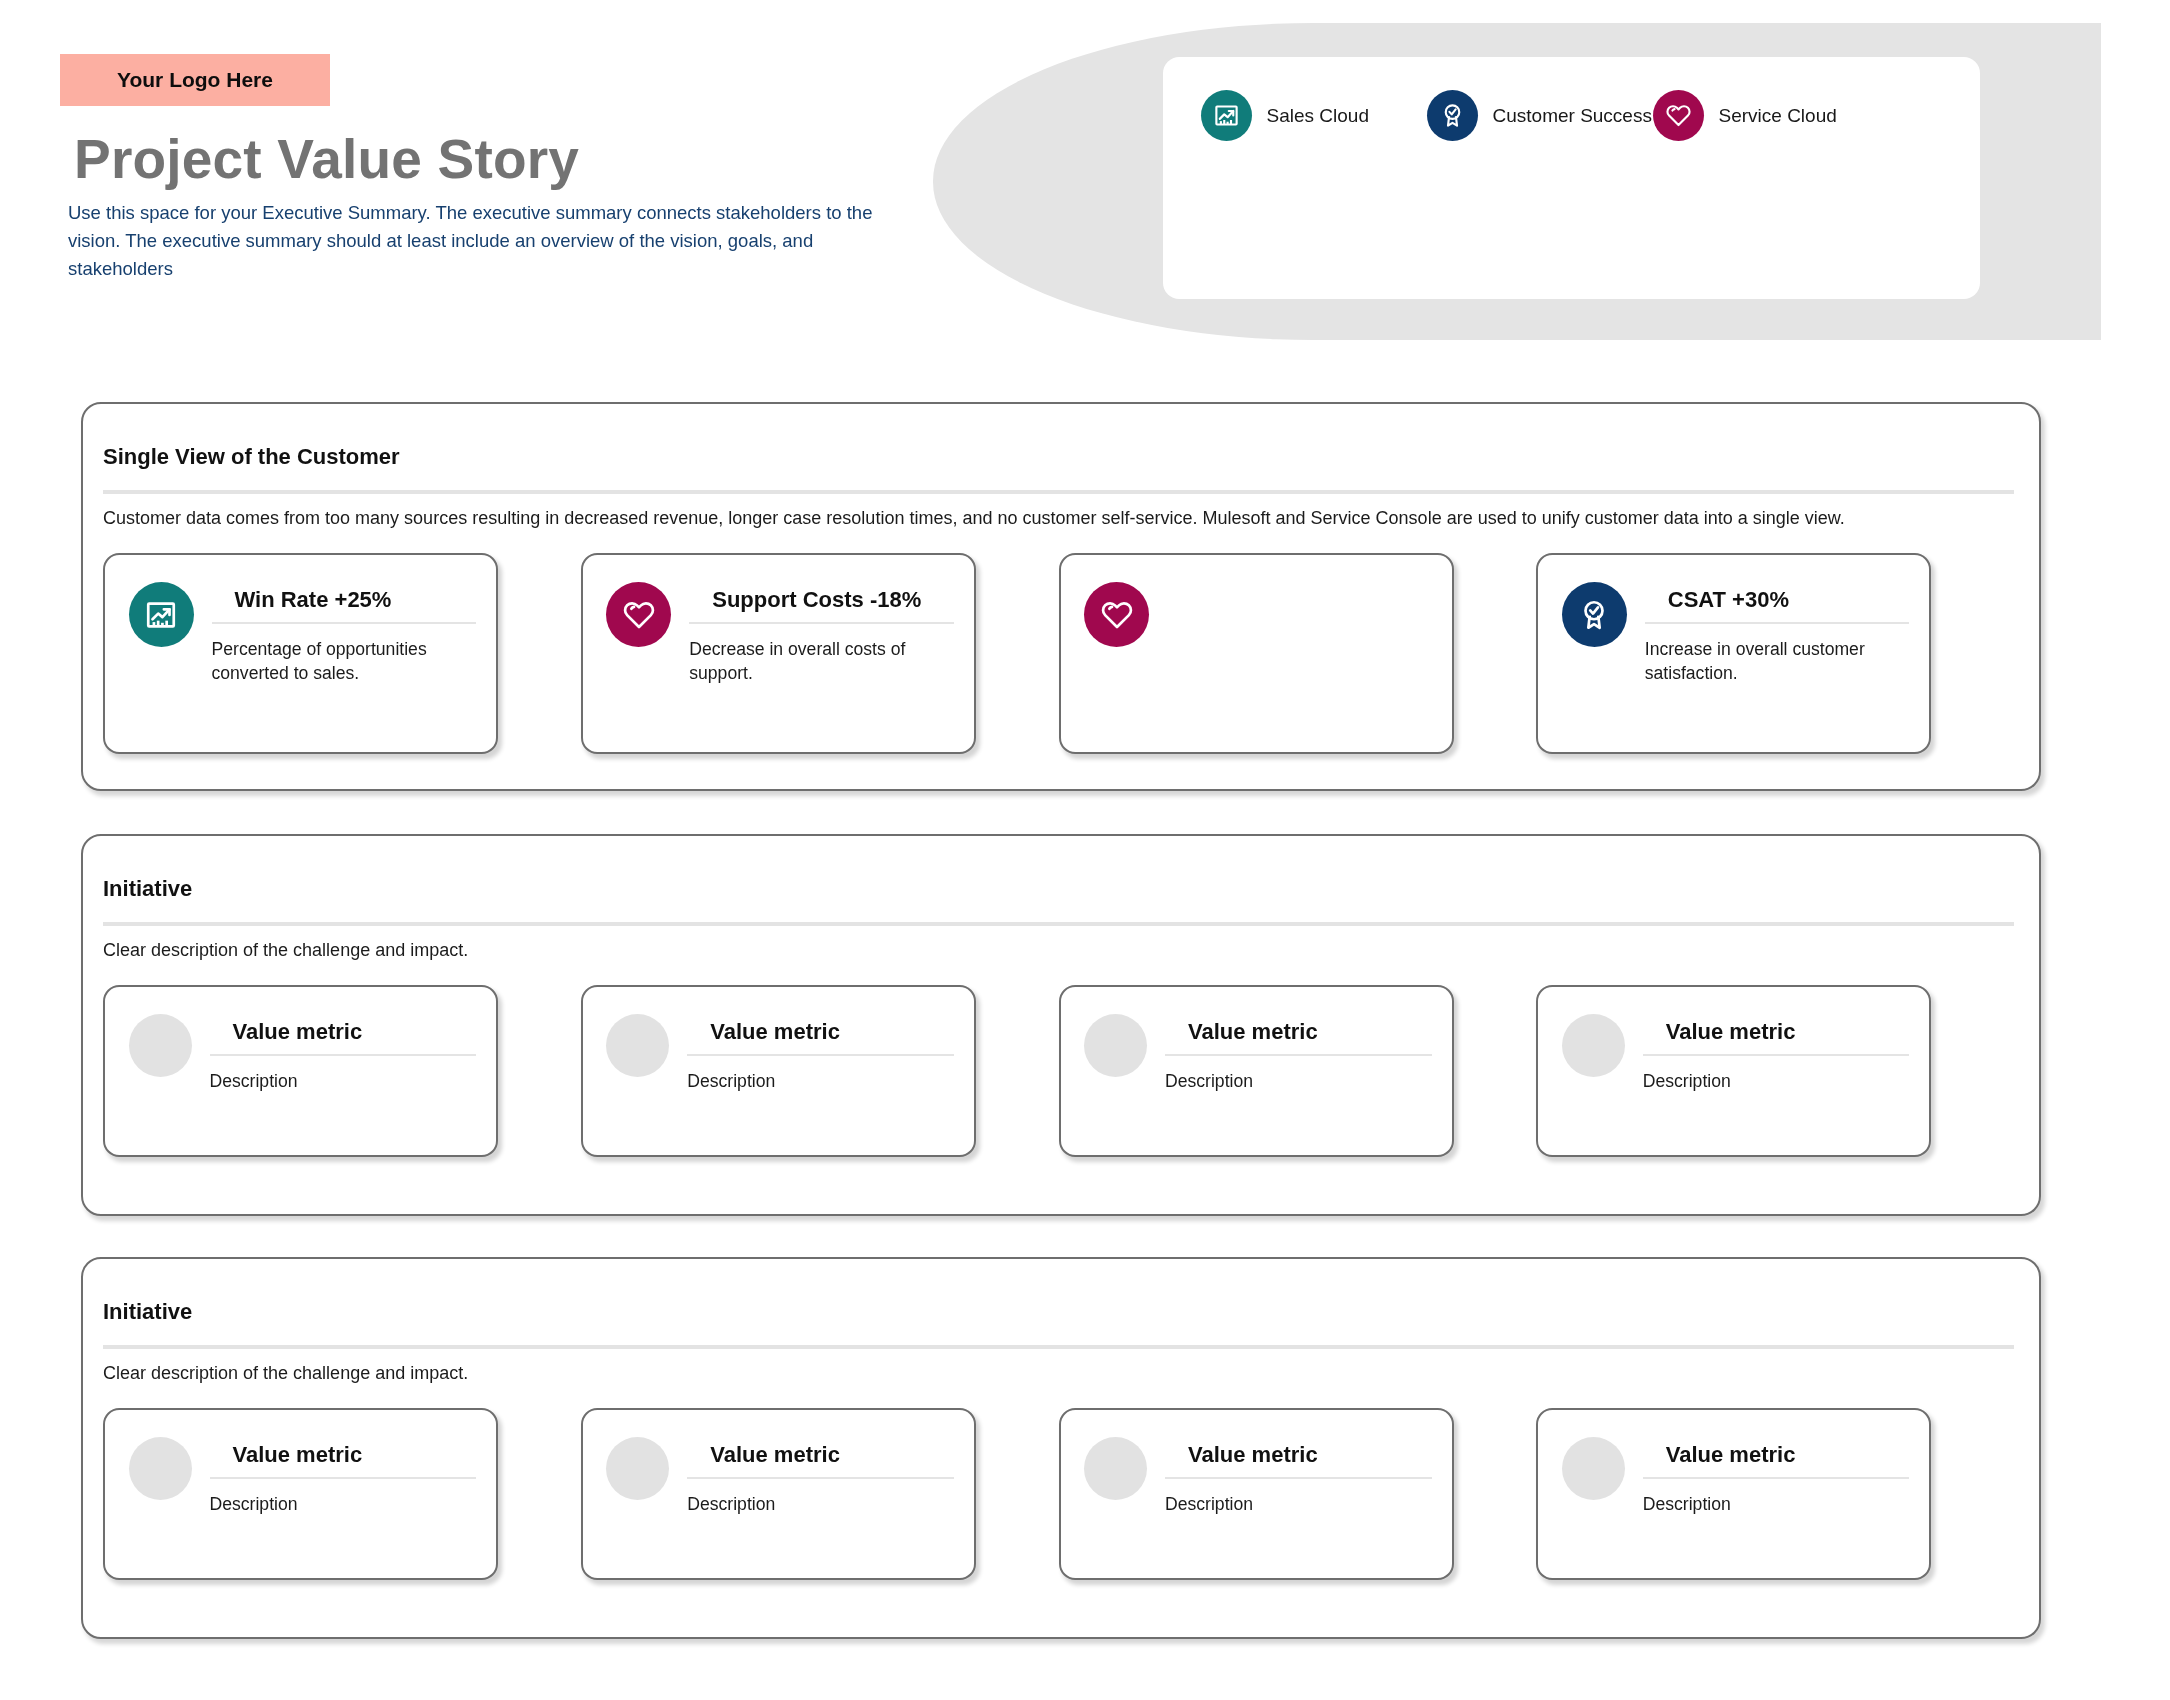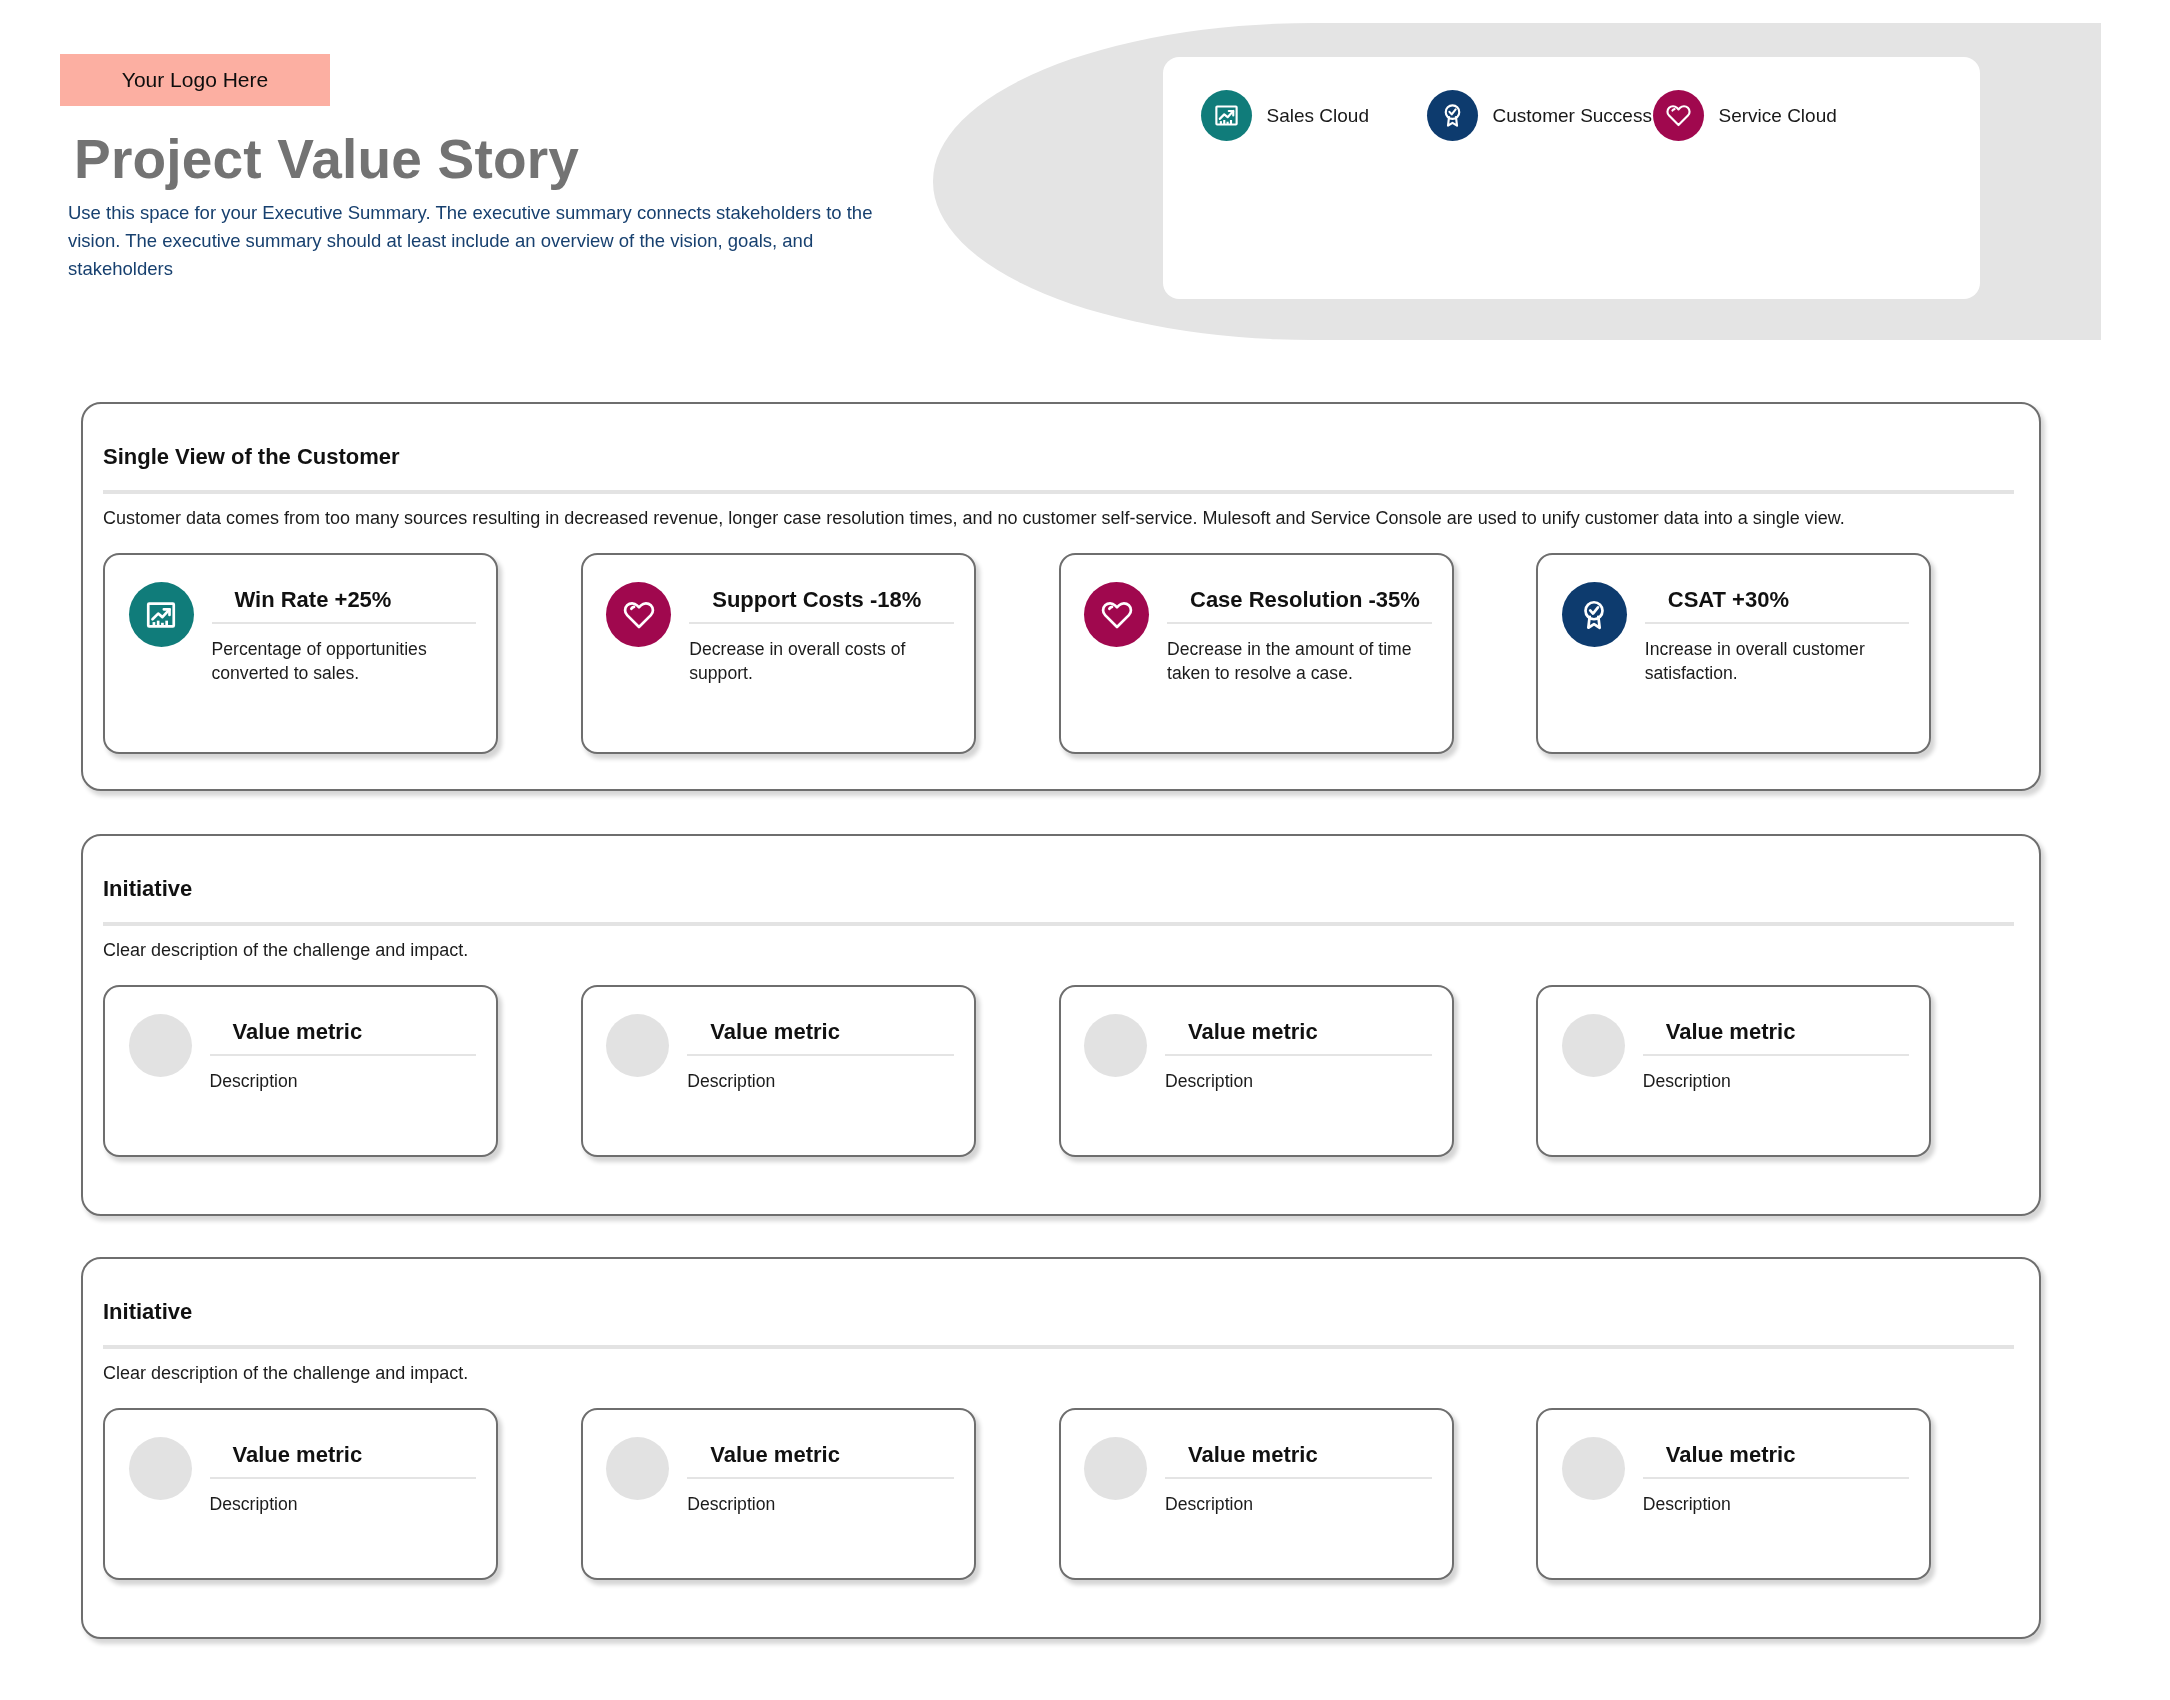--- a/index.html
+++ b/index.html
@@ -86,21 +86,21 @@
     top: 54px;
     width: 270px;
     height: 52px;
     background: #fcafa2;
     display: flex;
     align-items: center;
     justify-content: center;
   }
   .logo-box span {
     font-size: 21px;
-    font-weight: normal;
+    font-weight: bold;
     color: #0d0d0d;
   }
 
   .page-title {
     position: absolute;
     left: 74px;
     top: 127px;
     font-size: 55px;
     color: #737373;
     letter-spacing: 0.2px;
@@ -321,25 +321,20 @@
       </div>
 
       <div class="card-slot">
         <div class="metric-card">
           <span class="metric-icon c-crimson">
             <svg width="34" height="34" viewBox="0 0 24 24" fill="none" stroke="#fff" stroke-width="1.9">
               <path d="M12 20.5 3.6 12.1a4.9 4.9 0 1 1 7-6.9l1.4 1.4 1.4-1.4a4.9 4.9 0 1 1 7 6.9Z" stroke-linejoin="round"></path>
               <path d="M6.6 7.6a2.6 2.6 0 0 1 1.9-1.3" stroke-linecap="round"></path>
             </svg>
           </span>
-          <div class="metric-body">
-            <div class="metric-title">Case Resolution -35%</div>
-            <div class="metric-sep"></div>
-            <div class="metric-desc">Decrease in the amount of time taken to resolve a case.</div>
-          </div>
         </div>
       </div>
 
       <div class="card-slot">
         <div class="metric-card">
           <span class="metric-icon c-navy">
             <svg width="34" height="34" viewBox="0 0 24 24" fill="none" stroke="#fff" stroke-width="1.9">
               <circle cx="12" cy="9" r="6"></circle>
               <polyline points="9,12.5 8,21 12,18.5 16,21 15,12.5" stroke-linejoin="round"></polyline>
               <polyline points="9.3,8.8 11.3,11 14.8,6.6" stroke-linecap="round" stroke-linejoin="round"></polyline>

